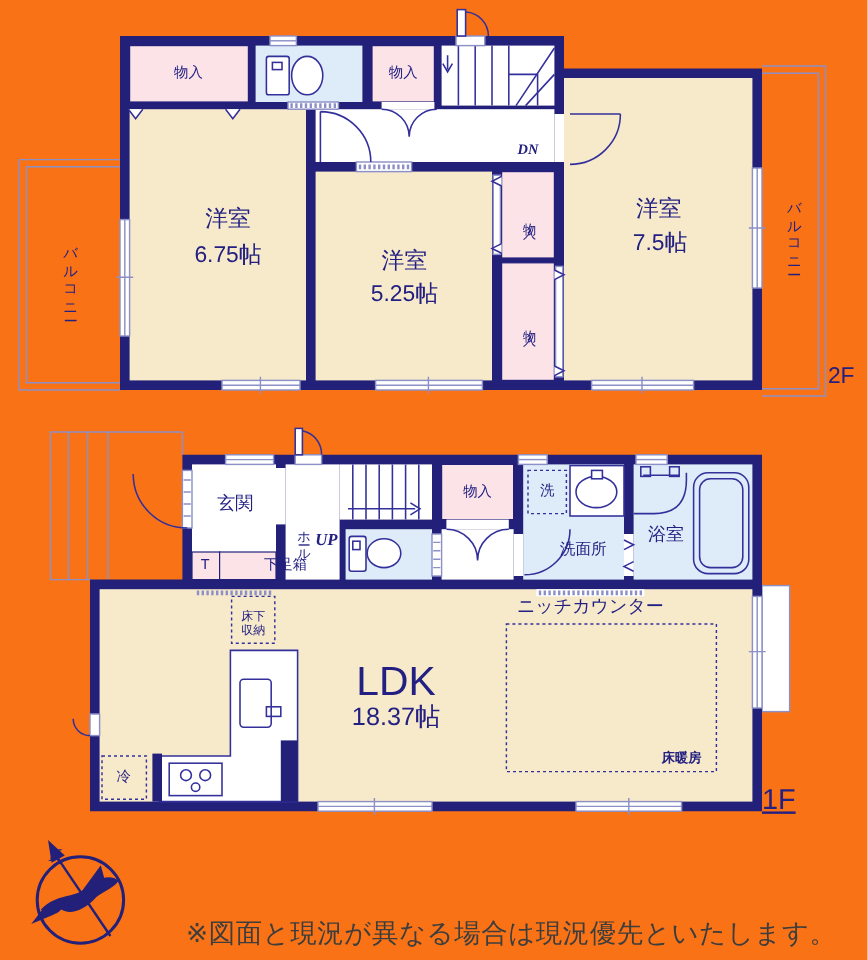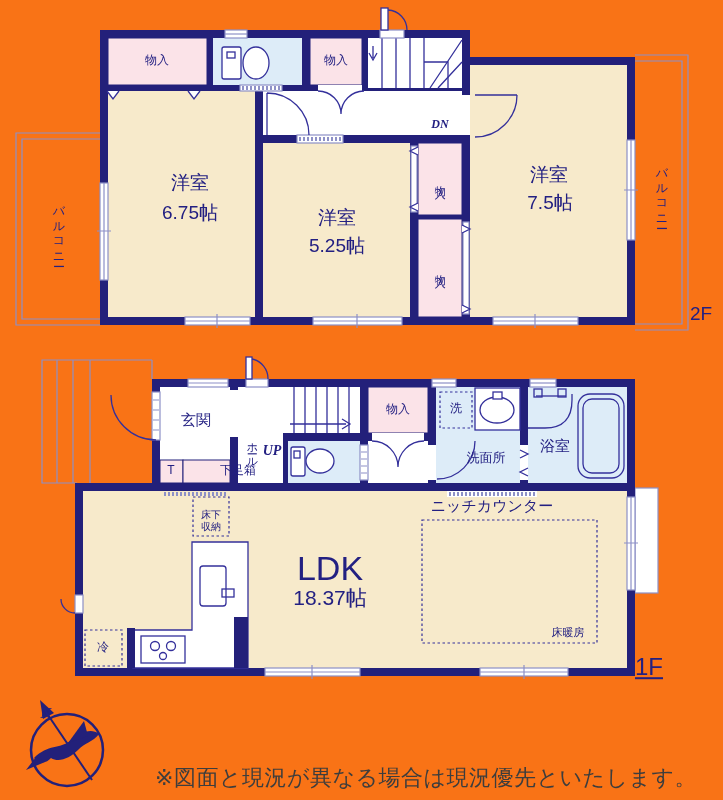--- a/index.html
+++ b/index.html
@@ -307,21 +307,21 @@
   <div class="lbl" style="left:197px;top:471px;font-size:12px;margin-left:41px;">下足箱</div>
   <div class="lbl" style="left:211px;top:520px;font-size:10px;">床下
 収納</div>
   <div class="lbl" style="left:398px;top:410px;font-size:12px;">物入</div>
   <div class="lbl" style="left:456px;top:409px;font-size:12px;">洗</div>
   <div class="lbl" style="left:486px;top:458px;font-size:13px;">洗面所</div>
   <div class="lbl" style="left:555px;top:446px;font-size:15px;">浴室</div>
   <div class="lbl" style="left:492px;top:506px;font-size:15px;">ニッチカウンター</div>
   <div class="lbl" style="left:330px;top:569px;font-size:34px;">LDK</div>
   <div class="lbl" style="left:330px;top:598px;font-size:21px;">18.37帖</div>
-  <div class="lbl" style="left:568px;top:632px;font-size:11px;">床暖房</div>
+  <div class="lbl" style="left:568px;top:632px;font-size:11px;font-weight:bold;">床暖房</div>
   <div class="lbl" style="left:103px;top:648px;font-size:12px;">冷</div>
   <div class="lbl" style="left:649px;top:667px;font-size:24px;text-decoration:underline;">1F</div>
 
   <div class="lbl serifit" style="left:46px;top:714px;font-size:15px;">N</div>
 
   <div class="footer-note">※図面と現況が異なる場合は現況優先といたします。</div>
 </div>
 
 </div>
 

